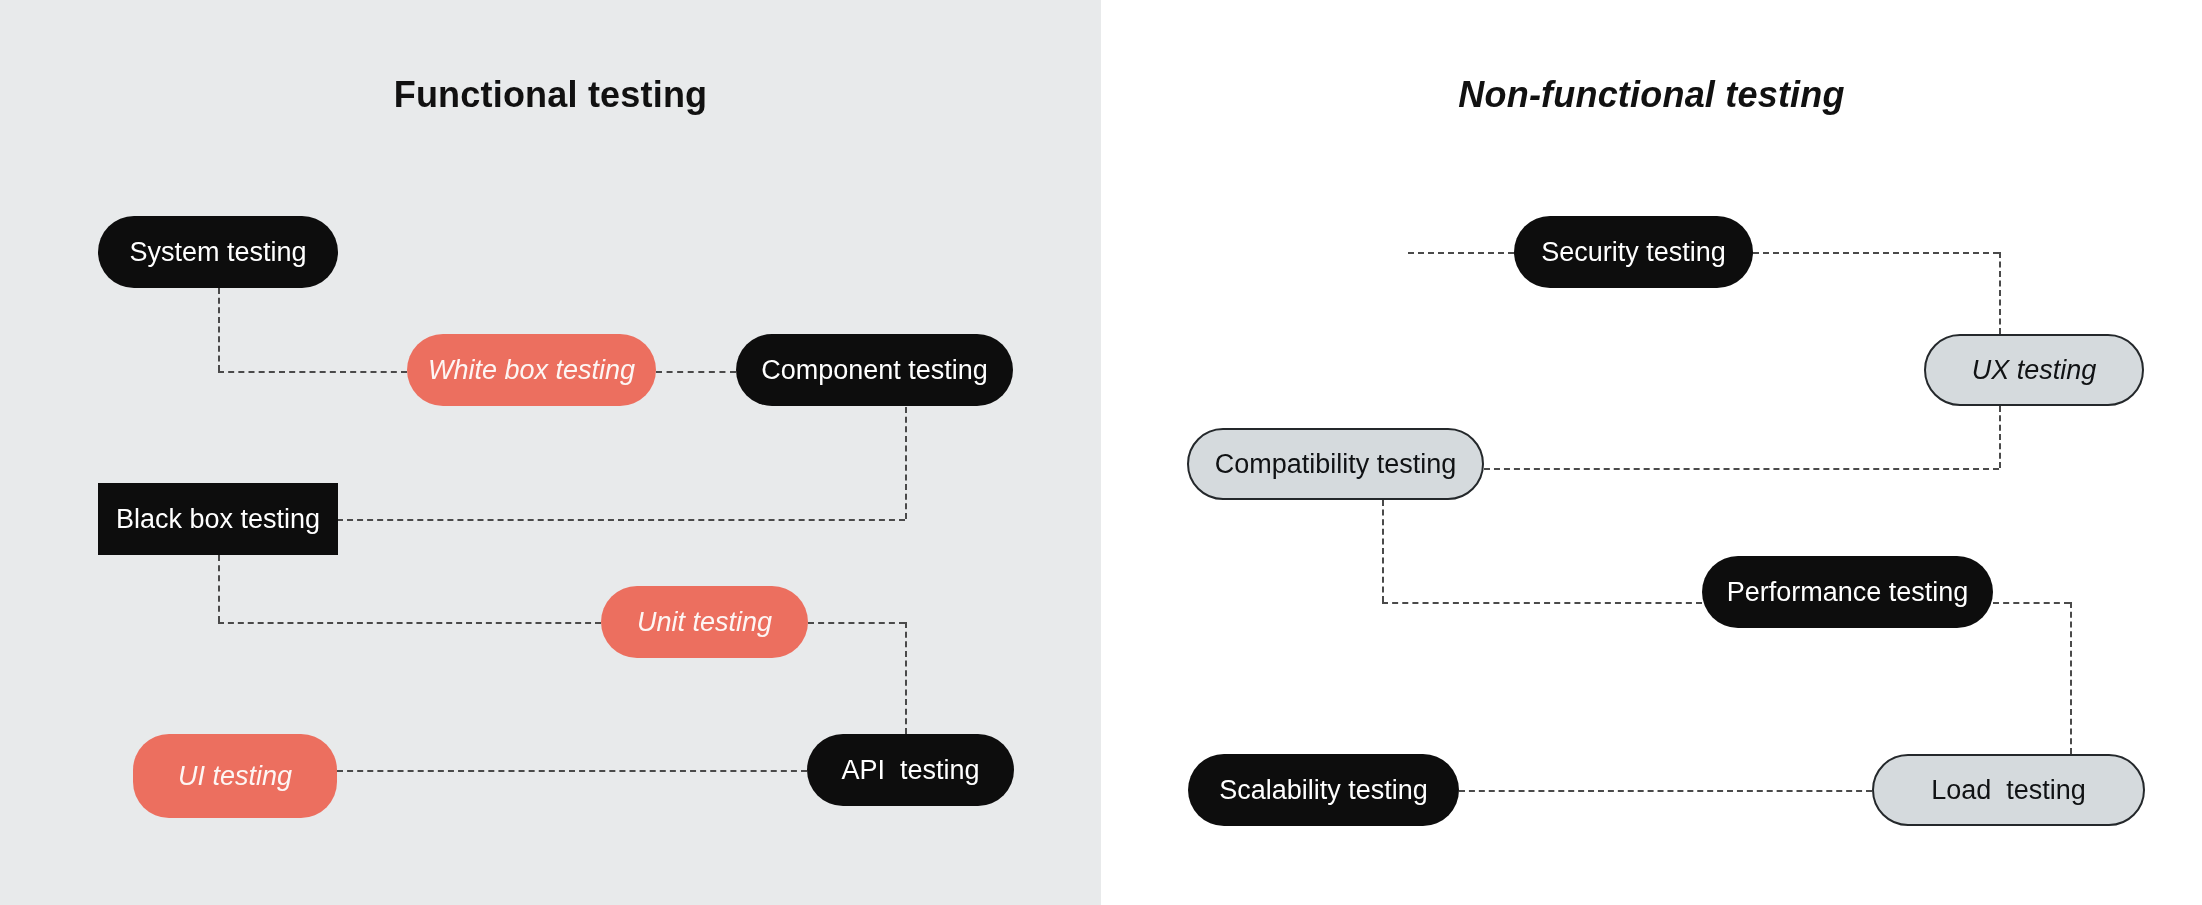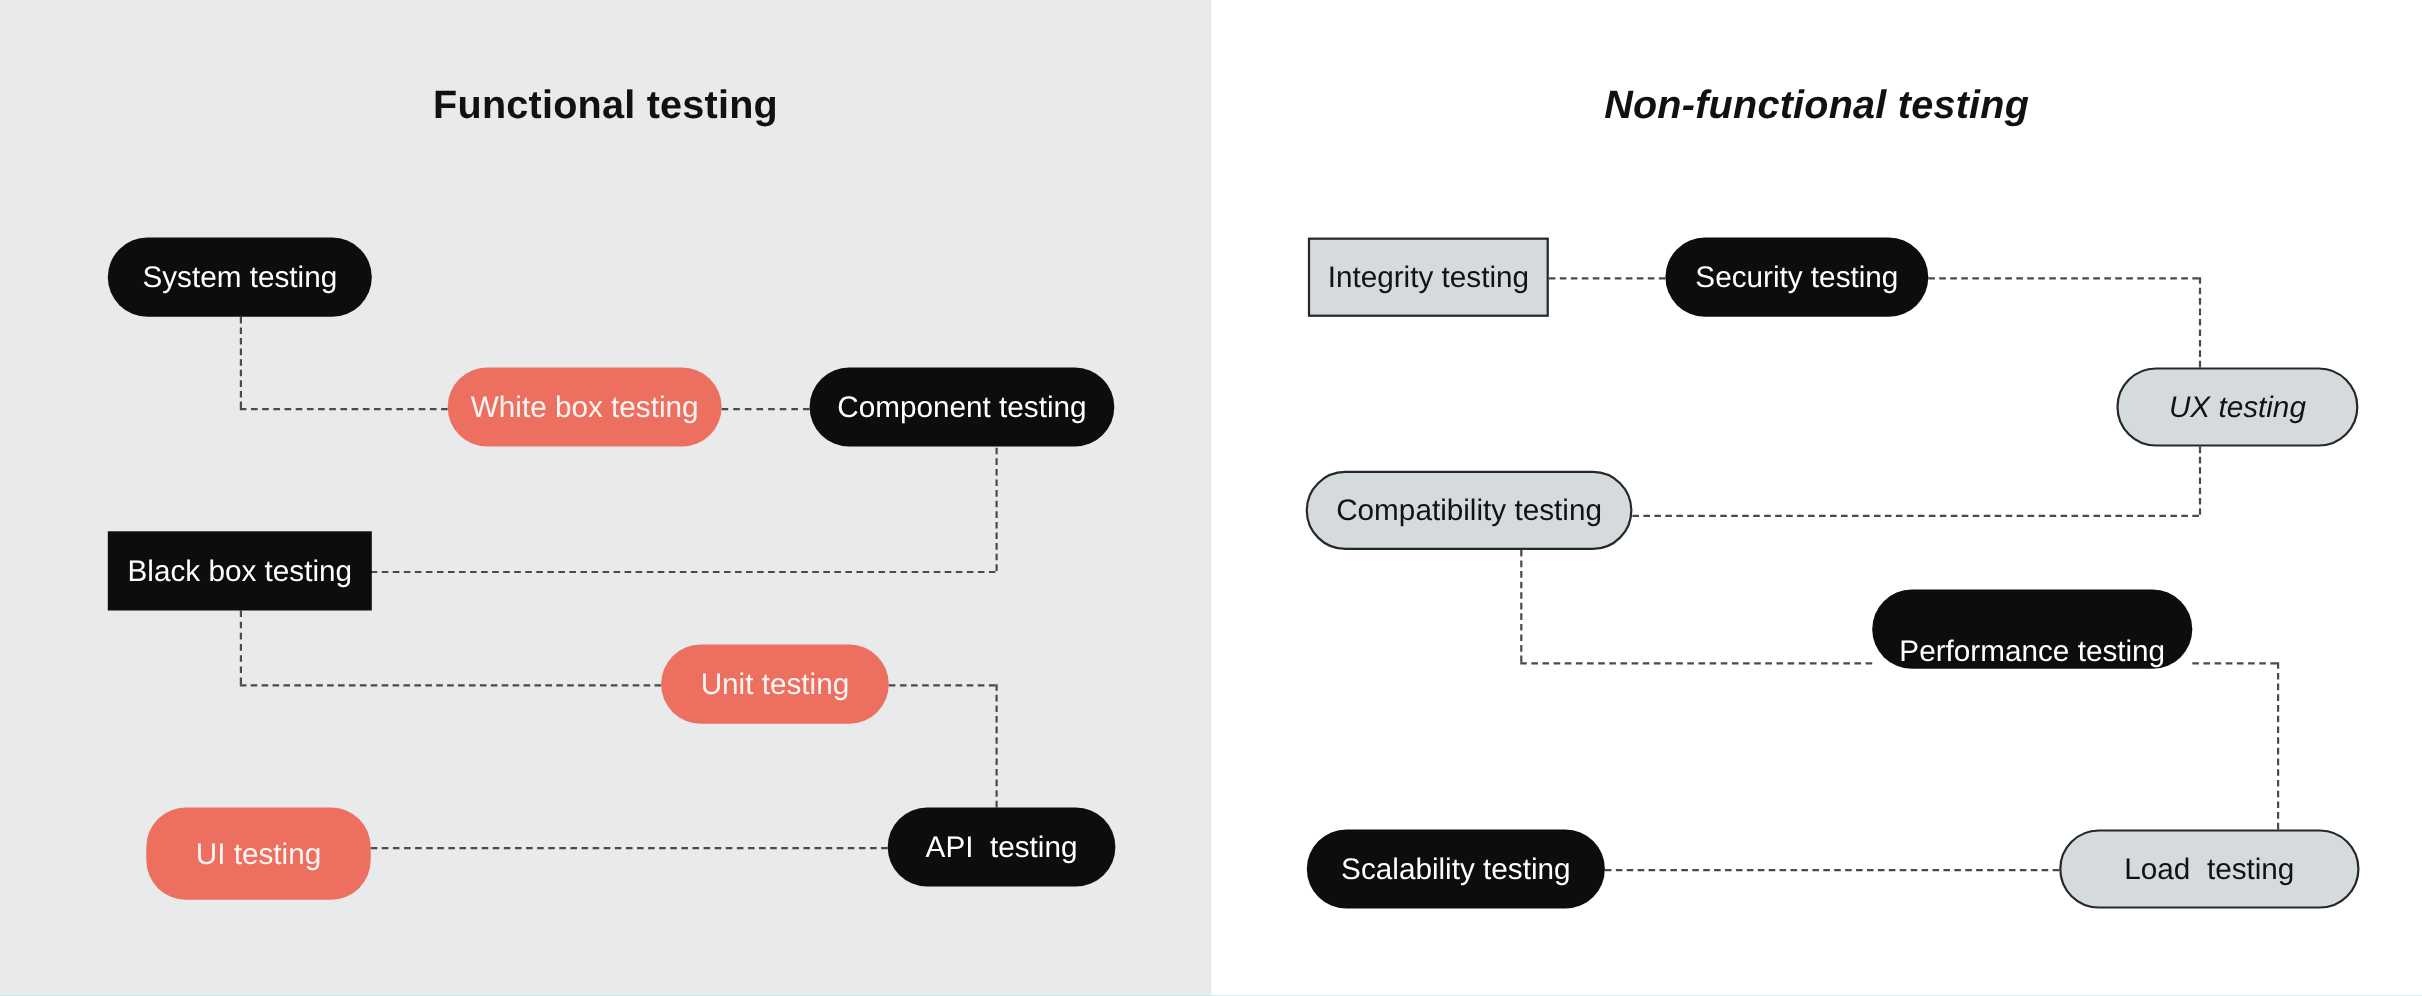--- a/index.html
+++ b/index.html
@@ -32,35 +32,35 @@
     display:flex;
     align-items:center;
     justify-content:center;
     box-sizing:border-box;
     font-size:27px;
     white-space:pre;
   }
   .pill{border-radius:36px;}
   .rect{border-radius:0;}
   .black{background:#0D0D0D;color:#FFFFFF;}
-  .coral{background:#EC6F5F;color:#FDF6F4;}
+  .coral{background:#EC6F5F;color:#FDF6F4;font-style:italic;}
   .gray{background:#D5DADD;color:#101214;border:2px solid #24282B;}
   
   .n-system       {left:98px;  top:216px; width:240px; height:72px;}
   .n-whitebox     {left:407px; top:334px; width:249px; height:72px;}
   .n-component    {left:736px; top:334px; width:277px; height:72px;}
   .n-blackbox     {left:98px;  top:483px; width:240px; height:72px;}
   .n-unit         {left:601px; top:586px; width:207px; height:72px;}
   .n-ui           {left:133px; top:734px; width:204px; height:84px;}
   .n-api          {left:807px; top:734px; width:207px; height:72px;}
   .n-integrity    {left:1189px;top:216px; width:219px; height:72px;}
   .n-security     {left:1514px;top:216px; width:239px; height:72px;}
   .n-ux           {left:1924px;top:334px; width:220px; height:72px;font-style:italic;}
   .n-compatibility{left:1187px;top:428px; width:297px; height:72px;}
-  .n-performance  {left:1702px;top:536px; width:291px; height:72px;align-items:flex-end;}
+  .n-performance  {left:1702px;top:556px; width:291px; height:72px;}
   .n-scalability  {left:1188px;top:754px; width:271px; height:72px;}
   .n-load         {left:1872px;top:754px; width:273px; height:72px;text-align:center;}
   
   .ch{position:absolute;height:0;border-top:2px dashed #4A4A4A;}
   .cv{position:absolute;width:0;border-left:2px dashed #4A4A4A;}
   .c1a{left:218px; top:288px; height:83px;}
   .c1b{left:218px; top:371px; width:189px;}
   .c2 {left:656px; top:371px; width:80px;}
   .c3a{left:905px; top:407px; height:112px;}
   .c3b{left:337px; top:519px; width:568px;}
@@ -130,23 +130,20 @@
   <div class="node pill coral n-unit">
     <span>Unit testing</span>
   </div>
   <div class="node pill coral n-ui">
     <span>UI testing</span>
   </div>
   <div class="node pill black n-api">
     <span>API  testing</span>
   </div>
 
-  <div class="node rect gray n-integrity">
-    <span>Integrity testing</span>
-  </div>
   <div class="node pill black n-security">
     <span>Security testing</span>
   </div>
   <div class="node pill gray n-ux">
     <span>UX testing</span>
   </div>
   <div class="node pill gray n-compatibility">
     <span>Compatibility testing</span>
   </div>
   <div class="node pill black n-performance">

